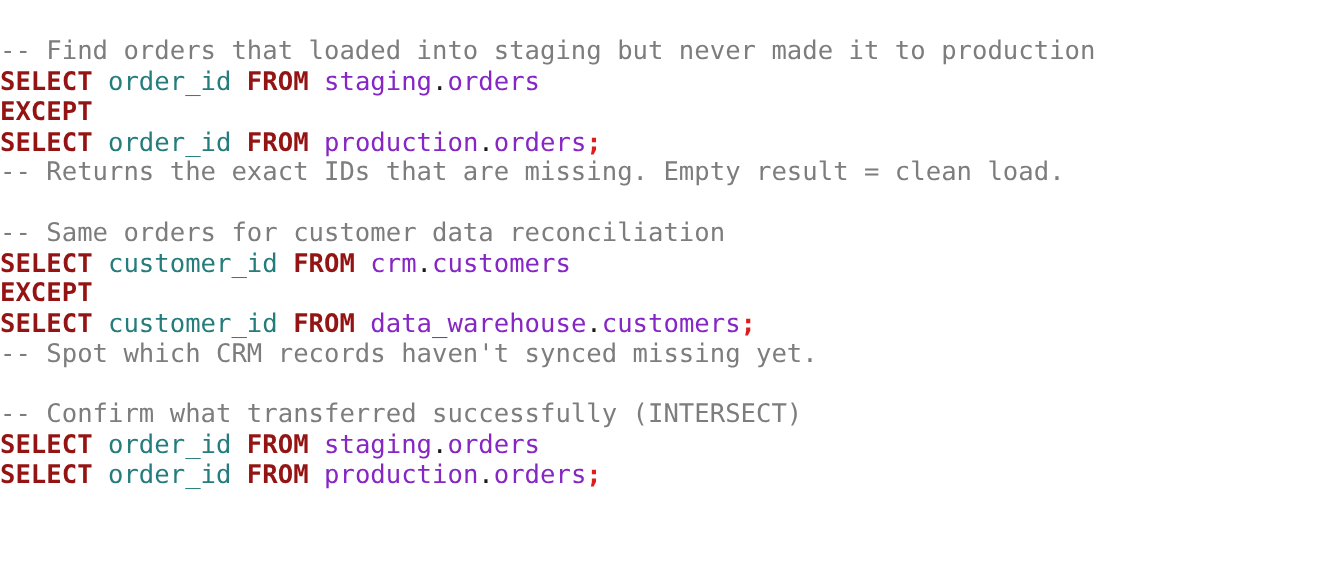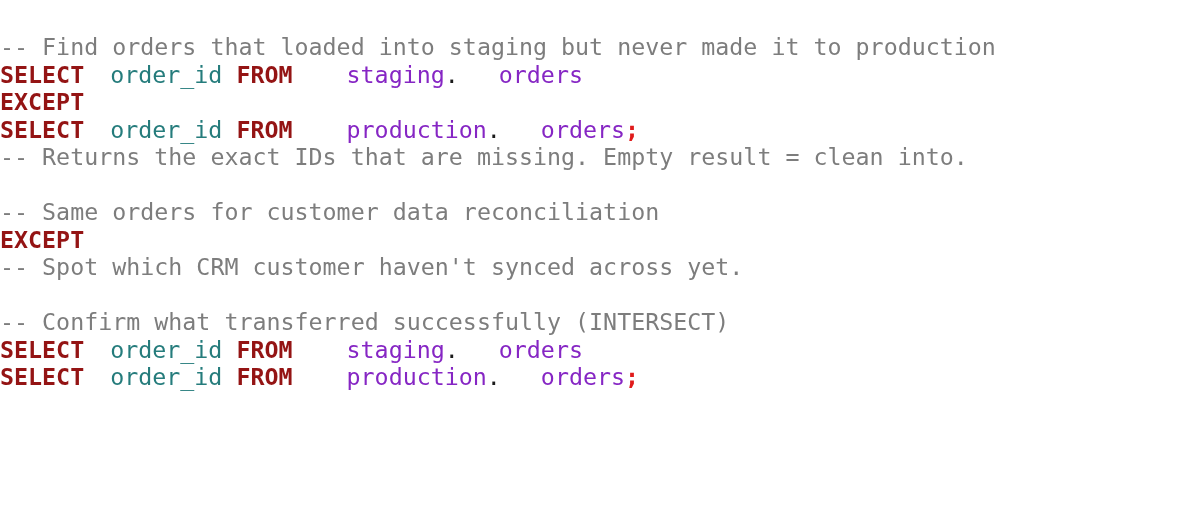--- a/index.html
+++ b/index.html
@@ -36,43 +36,45 @@
     border-radius: 50%;
     background: transparent;
   }
   .line {
     font-size: 23.3px;
     line-height: 27.5px;
     white-space: pre;
     color: #111111;
   }
   .tok-keyword   { color: var(--c-keyword, #941414); font-weight: bold; text-align: center; }
-  .tok-identifier{ color: var(--c-identifier, #257c7c); margin-left: 12px; }
-  .tok-schema    { color: var(--c-schema, #8626c4); margin-left: 40px; }
+  .tok-identifier{ color: var(--c-identifier, #257c7c); }
+  .tok-schema    { color: var(--c-schema, #8626c4); }
   .tok-comment   { color: var(--c-comment, #7d7d7d); }
   .tok-dot       { color: var(--c-operator, #1a1a1a); }
   .tok-semicolon { color: var(--c-semicolon, #e01b1b); font-weight: bold; }
 </style>
 </head>
 <body style="--c-keyword: #941414; --c-identifier: #257c7c; --c-schema: #8626c4; --c-comment: #7d7d7d; --c-operator: #1a1a1a; --c-semicolon: #e01b1b; --c-bullet: #8f8f8f; background: rgb(255, 255, 255);">
 
 <div class="code-area">
     <div class="block">
       <span class="bullet"></span>
       <div class="line"><span class="tok-comment">-- Find orders that loaded into staging but never made it to production</span></div>
       <div class="line"><span class="tok-keyword">SELECT </span><span class="tok-identifier">order_id </span><span class="tok-keyword">FROM </span><span class="tok-schema">staging</span><span class="tok-dot">.</span><span class="tok-schema">orders</span></div>
       <div class="line"><span class="tok-keyword">EXCEPT</span></div>
       <div class="line"><span class="tok-keyword">SELECT </span><span class="tok-identifier">order_id </span><span class="tok-keyword">FROM </span><span class="tok-schema">production</span><span class="tok-dot">.</span><span class="tok-schema">orders</span><span class="tok-semicolon">;</span></div>
-      <div class="line"><span class="tok-comment">-- Returns the exact IDs that are missing. Empty result = clean into.</span></div>
+      <div class="line"><span class="tok-comment">-- Returns the exact IDs that are missing. Empty result = clean load.</span></div>
     </div>
     <div class="block">
       <span class="bullet"></span>
       <div class="line"><span class="tok-comment">-- Same orders for customer data reconciliation</span></div>
+      <div class="line"><span class="tok-keyword">SELECT </span><span class="tok-identifier">customer_id </span><span class="tok-keyword">FROM </span><span class="tok-schema">crm</span><span class="tok-dot">.</span><span class="tok-schema">customers</span></div>
       <div class="line"><span class="tok-keyword">EXCEPT</span></div>
-      <div class="line"><span class="tok-comment">-- Spot which CRM customer haven't synced across yet.</span></div>
+      <div class="line"><span class="tok-keyword">SELECT </span><span class="tok-identifier">customer_id </span><span class="tok-keyword">FROM </span><span class="tok-schema">data_warehouse</span><span class="tok-dot">.</span><span class="tok-schema">customers</span><span class="tok-semicolon">;</span></div>
+      <div class="line"><span class="tok-comment">-- Spot which CRM records haven't synced missing yet.</span></div>
     </div>
     <div class="block">
       <span class="bullet"></span>
       <div class="line"><span class="tok-comment">-- Confirm what transferred successfully (INTERSECT)</span></div>
       <div class="line"><span class="tok-keyword">SELECT </span><span class="tok-identifier">order_id </span><span class="tok-keyword">FROM </span><span class="tok-schema">staging</span><span class="tok-dot">.</span><span class="tok-schema">orders</span></div>
       <div class="line"><span class="tok-keyword">SELECT </span><span class="tok-identifier">order_id </span><span class="tok-keyword">FROM </span><span class="tok-schema">production</span><span class="tok-dot">.</span><span class="tok-schema">orders</span><span class="tok-semicolon">;</span></div>
     </div>
   </div>
 
 </body></html>

